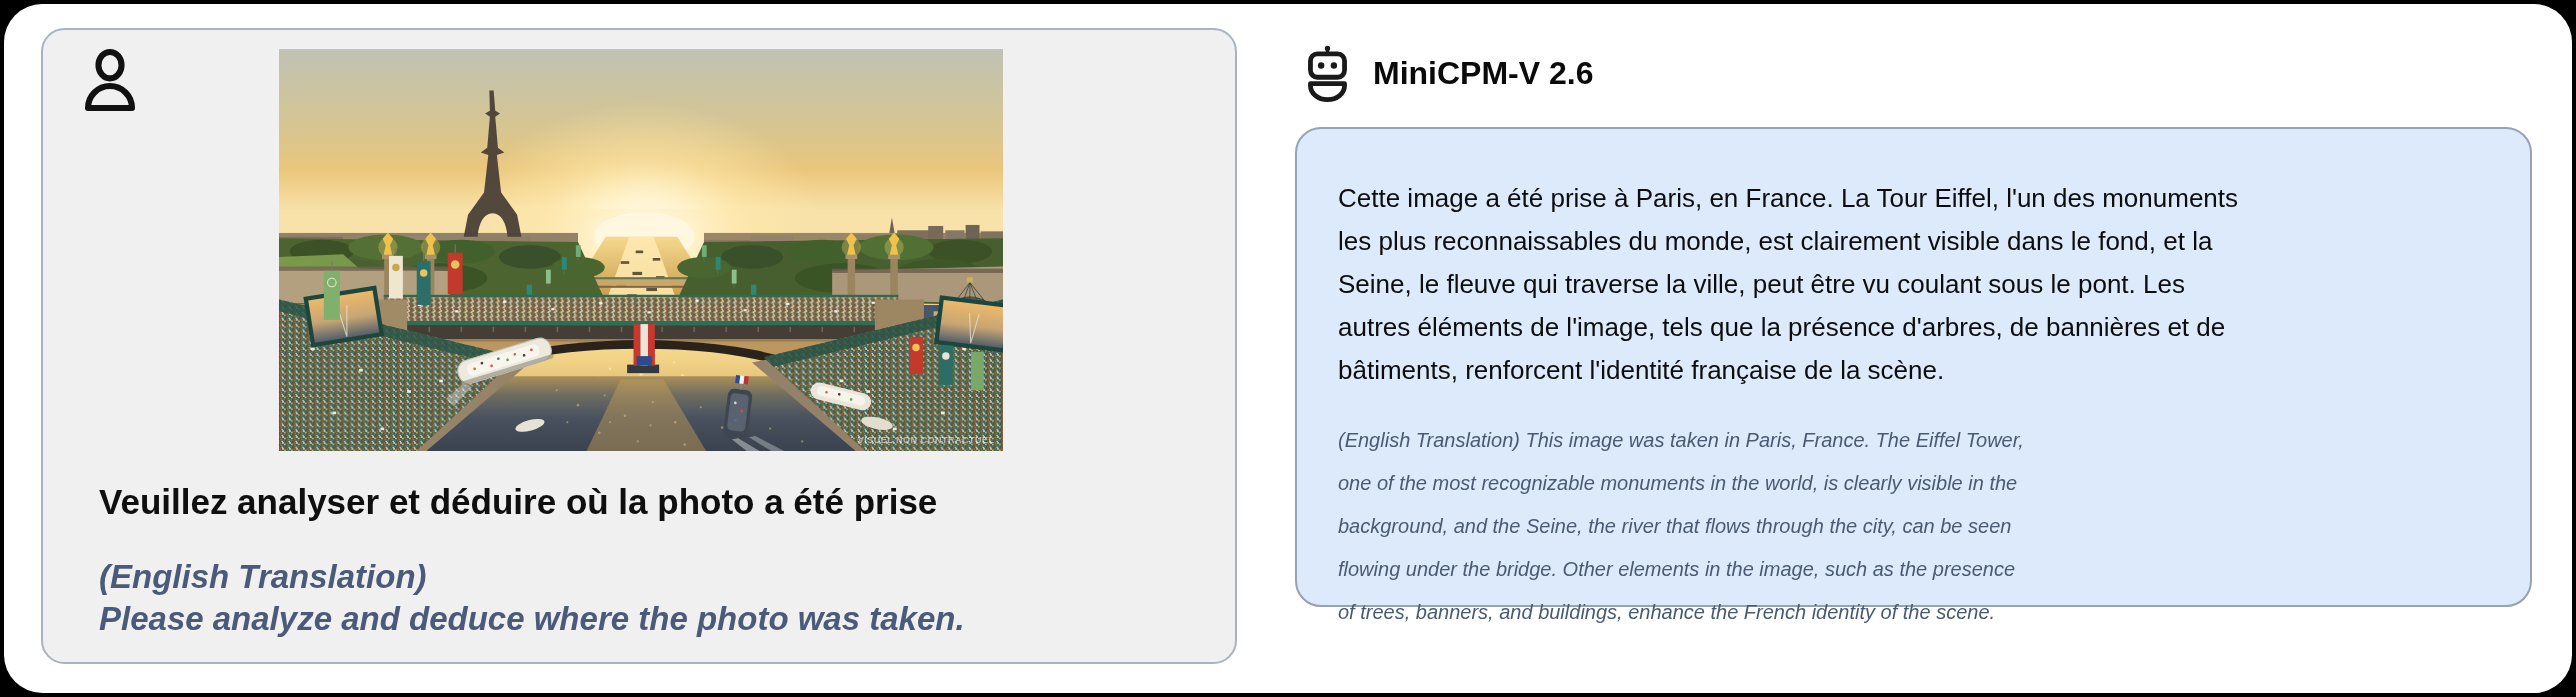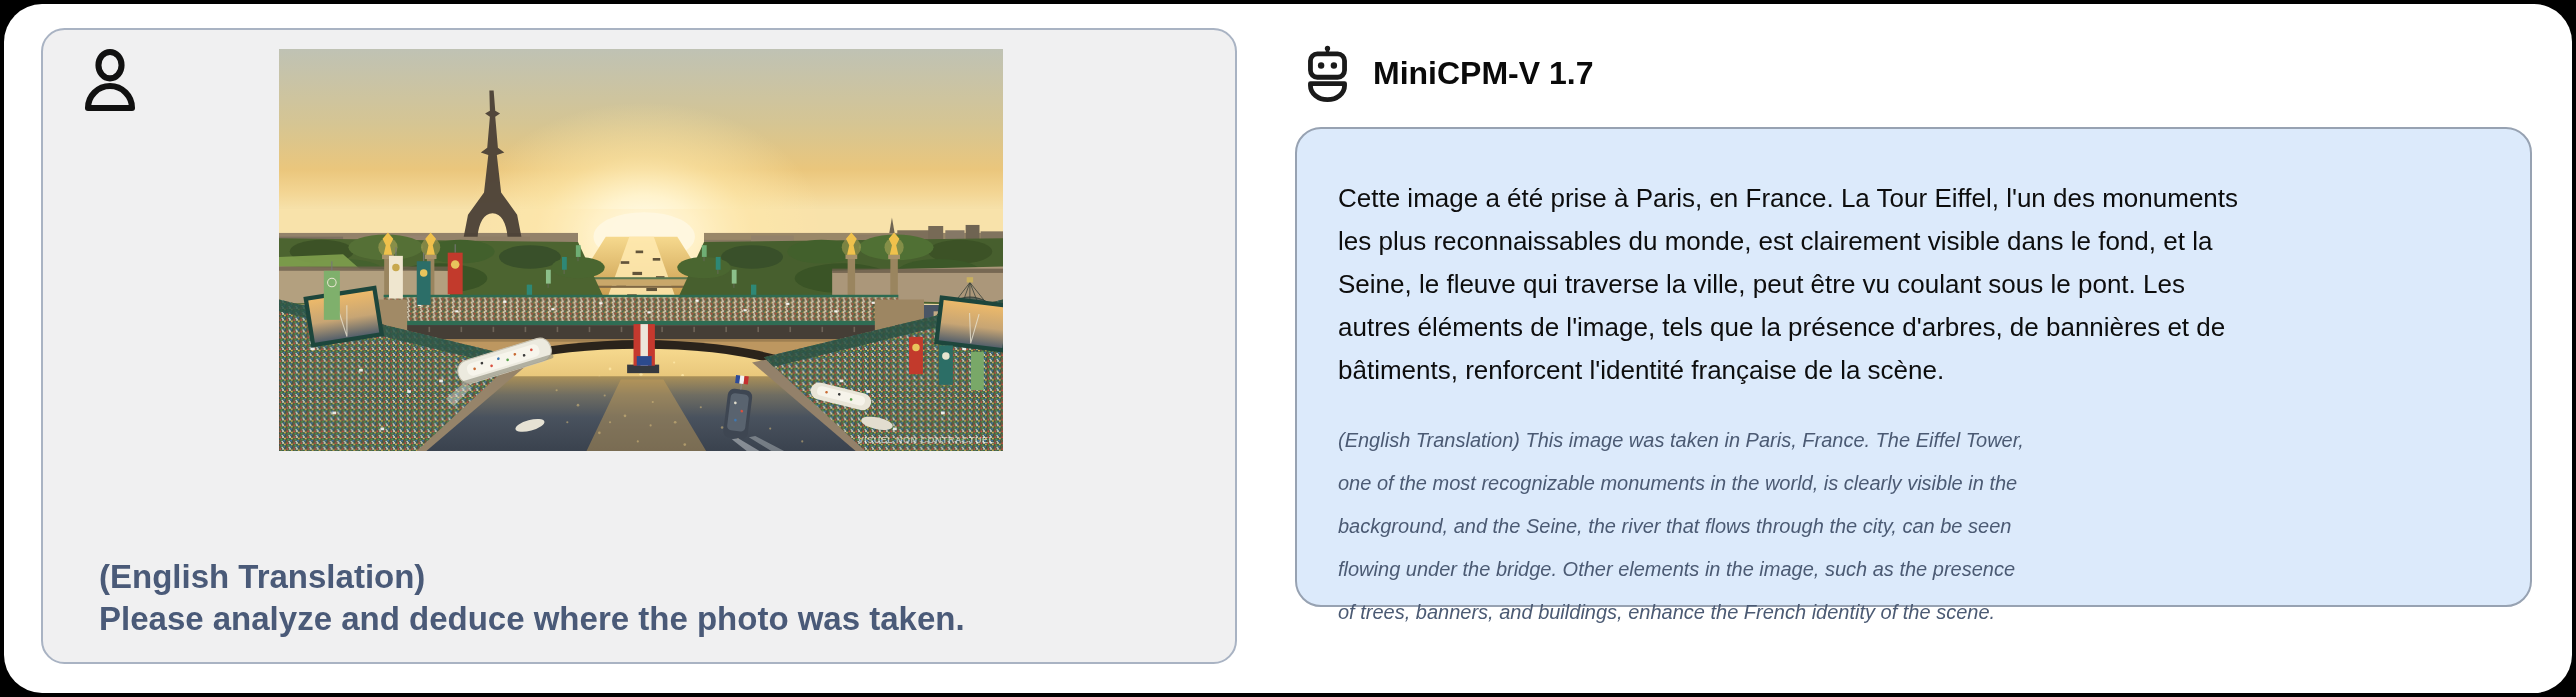--- a/index.html
+++ b/index.html
@@ -12,21 +12,21 @@
              background:#f0f0f1;border:2.1px solid #a9b3c3;border-radius:23.5px;}
   .user-icon{position:absolute;left:37px;top:16.5px;width:60px;height:66px;}
   .photo{position:absolute;left:236px;top:18.7px;width:724px;height:402px;margin:0;padding:0;
          overflow:hidden;background:#4a5666;}
   .photo svg{display:block;width:100%;height:100%;}
   .watermark{position:absolute;right:8.5px;bottom:5.3px;font-size:9px;letter-spacing:0.5px;
              color:rgba(255,255,255,0.55);font-weight:700;}
   .question{position:absolute;left:56px;top:452px;font-size:35px;font-weight:700;color:#0f0f10;
             white-space:nowrap;}
   .question-translation{position:absolute;left:56px;top:526px;font-size:33px;font-weight:700;
-            color:#4a5a78;line-height:42px;white-space:pre-line;}
+            font-style:italic;color:#4a5a78;line-height:42px;white-space:pre-line;}
 
   
   .model-icon{position:absolute;left:1303px;top:45px;width:49px;height:57px;}
   .model-name{position:absolute;left:1373px;top:45px;height:57px;line-height:57px;
               font-size:32px;font-weight:700;color:#0a0a0a;white-space:nowrap;}
   .answer-bubble{position:absolute;left:1295px;top:127px;width:1237px;height:480px;box-sizing:border-box;
                  background:#dceafb;border:2.1px solid #97a2b2;border-radius:26px;
                  padding:48px 41px 0 41px;}
   .answer-fr{margin:0;font-size:26px;line-height:43px;color:#0d0d0d;white-space:pre-line;}
   .answer-en{margin:27px 0 0 0;font-size:20px;line-height:43px;color:#4b5a73;font-style:italic;
@@ -412,33 +412,34 @@
             <circle cx="30" cy="15" r="2.5" fill="#c86a32"></circle>
               <circle cx="54" cy="13" r="2.5" fill="#3a3a3a"></circle>
             <circle cx="78" cy="17" r="2.5" fill="#58a04a"></circle>
           </g>
           <ellipse cx="1120" cy="702" rx="30" ry="11" fill="#e2ddcf" transform="rotate(12 1120 702)"></ellipse>
         </g>
       </svg>
       <span class="watermark">VISUEL NON CONTRACTUEL</span>
     </figure>
 
+    <div class="question">Veuillez analyser et déduire où la photo a été prise</div>
     <div class="question-translation">(English Translation)
 Please analyze and deduce where the photo was taken.</div>
   </section>
 
   <svg class="model-icon" viewBox="0 0 92 106">
     <circle cx="46" cy="6" r="5" fill="#1a1a1a"></circle>
     <rect x="43" y="8" width="6" height="10" fill="#1a1a1a"></rect>
     <rect x="14" y="16" width="64" height="44" rx="13" fill="none" stroke="#1a1a1a" stroke-width="9"></rect>
     <circle cx="34" cy="38" r="6" fill="#1a1a1a"></circle>
     <circle cx="58" cy="38" r="6" fill="#1a1a1a"></circle>
     <path d="M14,72 h64 v4 a32,26 0 0 1 -64,0 z" fill="none" stroke="#1a1a1a" stroke-width="9" stroke-linejoin="round"></path>
   </svg>
-  <div class="model-name">MiniCPM-V 1.7</div>
+  <div class="model-name">MiniCPM-V 2.6</div>
 
   <section class="answer-bubble">
     <p class="answer-fr">Cette image a été prise à Paris, en France. La Tour Eiffel, l'un des monuments
 les plus reconnaissables du monde, est clairement visible dans le fond, et la
 Seine, le fleuve qui traverse la ville, peut être vu coulant sous le pont. Les
 autres éléments de l'image, tels que la présence d'arbres, de bannières et de
 bâtiments, renforcent l'identité française de la scène.</p>
     <p class="answer-en">(English Translation) This image was taken in Paris, France. The Eiffel Tower,
 one of the most recognizable monuments in the world, is clearly visible in the
 background, and the Seine, the river that flows through the city, can be seen

